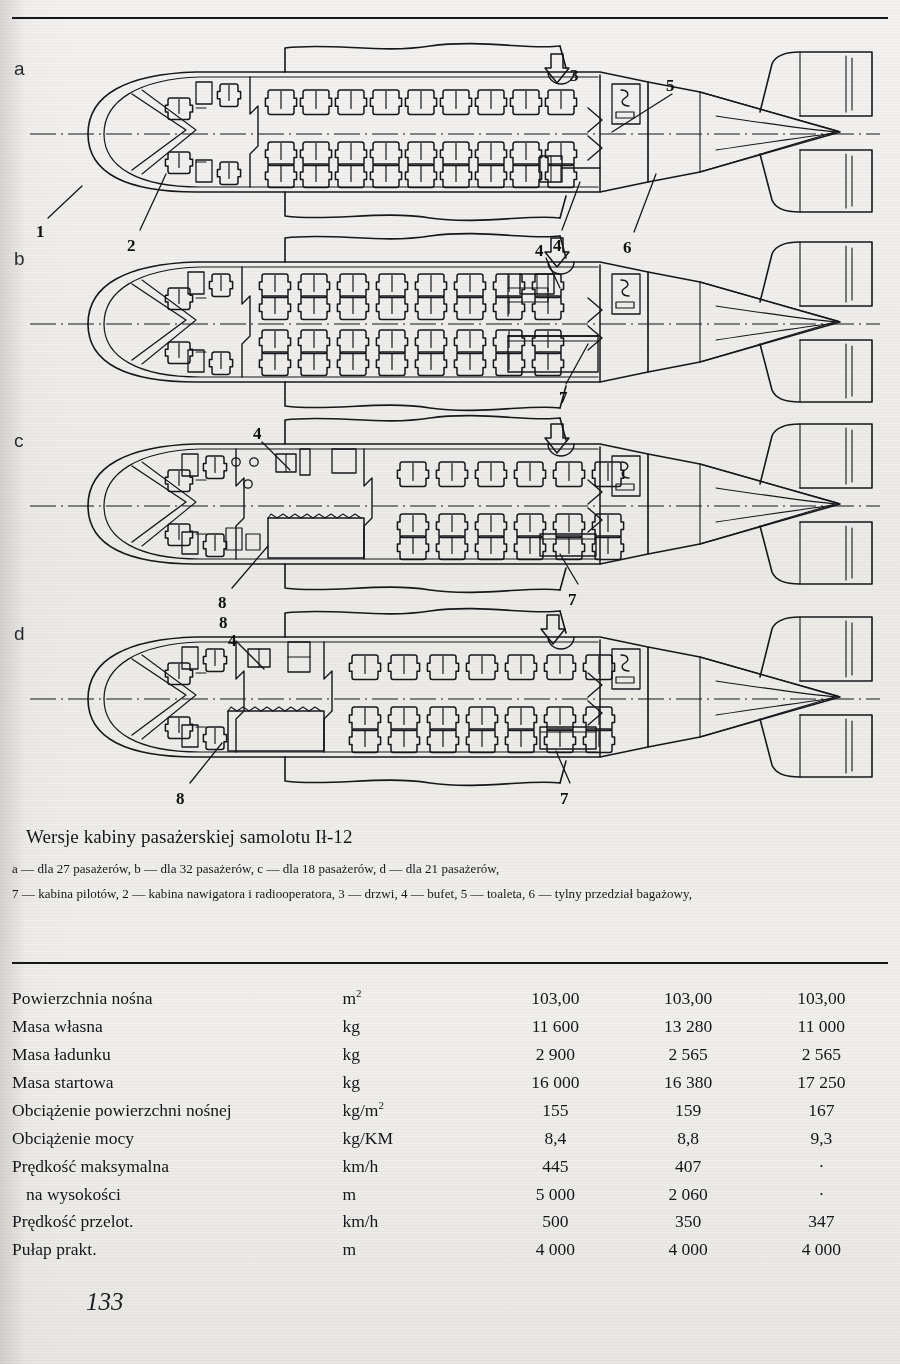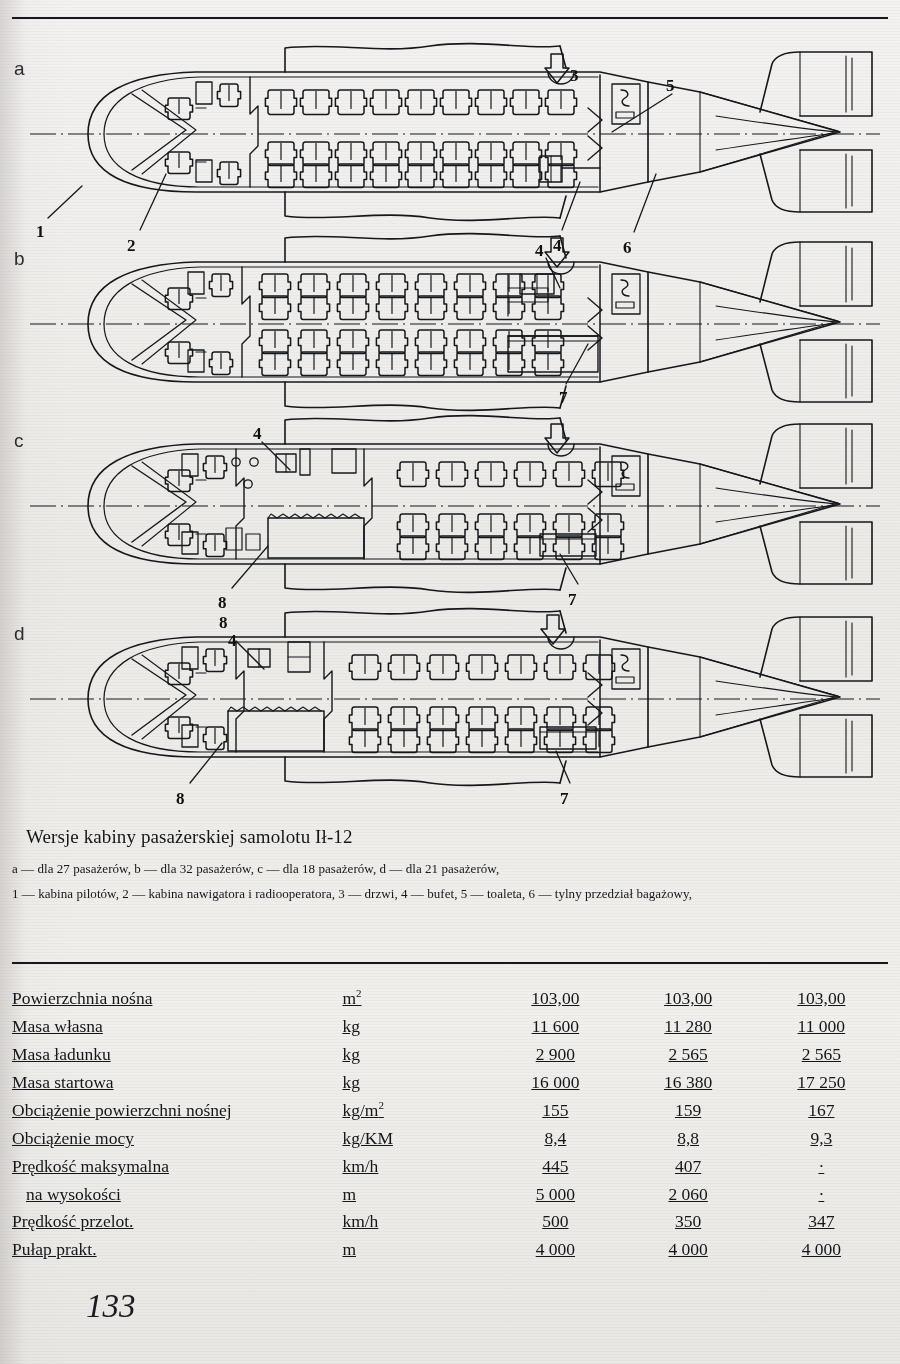--- a/index.html
+++ b/index.html
@@ -37,30 +37,30 @@
     font-family:"Liberation Serif",serif;color:#111;
   }
   svg{display:block;overflow:visible;}
 
   
   #caption{position:absolute;left:12px;top:826px;width:880px;}
   #caption-title{font-size:19px;letter-spacing:.1px;margin:0 0 11px 14px;}
   .caption-line{font-size:13px;line-height:19px;margin:0 0 6px 0;letter-spacing:.05px;}
 
   
-  #spec{position:absolute;left:12px;top:984px;width:876px;border-collapse:collapse;text-decoration:underline;}
+  #spec{position:absolute;left:12px;top:984px;width:876px;border-collapse:collapse;}
   #spec td{font-size:17.5px;padding:3.4px 0;vertical-align:baseline;white-space:nowrap;}
   .c-name{width:320px;}
   .c-unit{width:150px;}
   .c-val{width:136px;text-align:center;}
   .c-val.first{width:135px;}
   sup{font-size:11px;vertical-align:super;}
   .dot{font-size:17px;}
 
-  #folio{position:absolute;left:86px;top:1288px;font-size:33px;font-style:italic;
+  #folio{position:absolute;left:86px;top:1288px;font-size:25px;font-style:italic;
     font-family:"Liberation Serif",serif;color:#191b1f;}
 </style>
 </head>
 <body>
 
 <div class="page"></div>
 <div class="noise"></div>
 
 <div class="rule" id="rule-top"></div>
 <div class="rule" id="rule-mid"></div>
@@ -545,37 +545,37 @@
           <path d="M190,172 L222,132" fill="none" stroke="#15171b" stroke-width="1.3" stroke-linejoin="round" stroke-linecap="round"></path>
           <path d="M570,172 L556,140" fill="none" stroke="#15171b" stroke-width="1.3" stroke-linejoin="round" stroke-linecap="round"></path>
         </g>
       </svg>
     </div>
   </div>
 
 <div id="caption">
   <div id="caption-title">Wersje kabiny pasażerskiej samolotu Ił-12</div>
   <div class="caption-line">a — dla 27 pasażerów, b — dla 32 pasażerów, c — dla 18 pasażerów, d — dla 21 pasażerów,</div>
-  <div class="caption-line">1 — kabina pilotów, 2 — kabina nawigatora i radiooperatora, 3 — drzwi, 4 — bufet, 5 — toaleta, 6 — tylny przedział bagażowy,</div>
+  <div class="caption-line">7 — kabina pilotów, 2 — kabina nawigatora i radiooperatora, 3 — drzwi, 4 — bufet, 5 — toaleta, 6 — tylny przedział bagażowy,</div>
 </div>
 
 <table id="spec">
   <tbody>
       <tr>
         <td class="c-name">Powierzchnia nośna</td>
         <td class="c-unit">m<sup>2</sup></td>
         <td class="c-val first">103,00</td>
         <td class="c-val">103,00</td>
         <td class="c-val">103,00</td>
       </tr>
       <tr>
         <td class="c-name">Masa własna</td>
         <td class="c-unit">kg</td>
         <td class="c-val first">11 600</td>
-        <td class="c-val">11 280</td>
+        <td class="c-val">13 280</td>
         <td class="c-val">11 000</td>
       </tr>
       <tr>
         <td class="c-name">Masa ładunku</td>
         <td class="c-unit">kg</td>
         <td class="c-val first">2 900</td>
         <td class="c-val">2 565</td>
         <td class="c-val">2 565</td>
       </tr>
       <tr>

